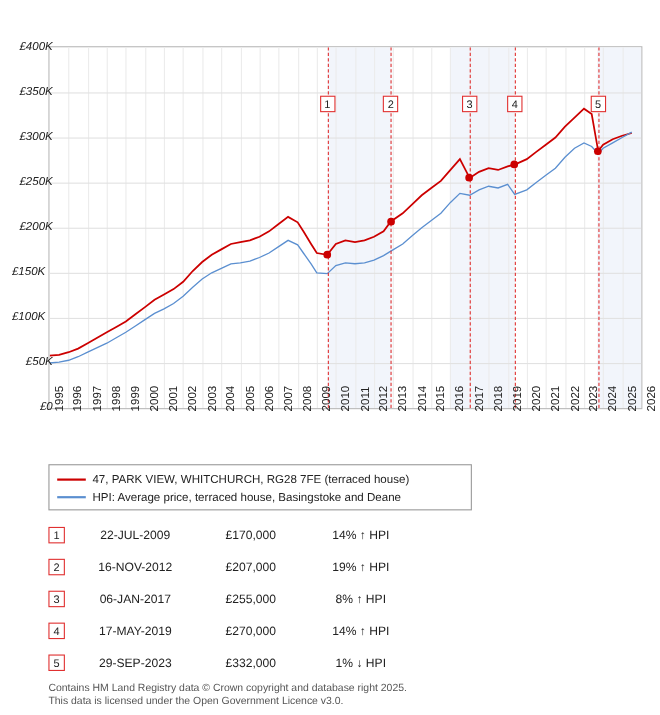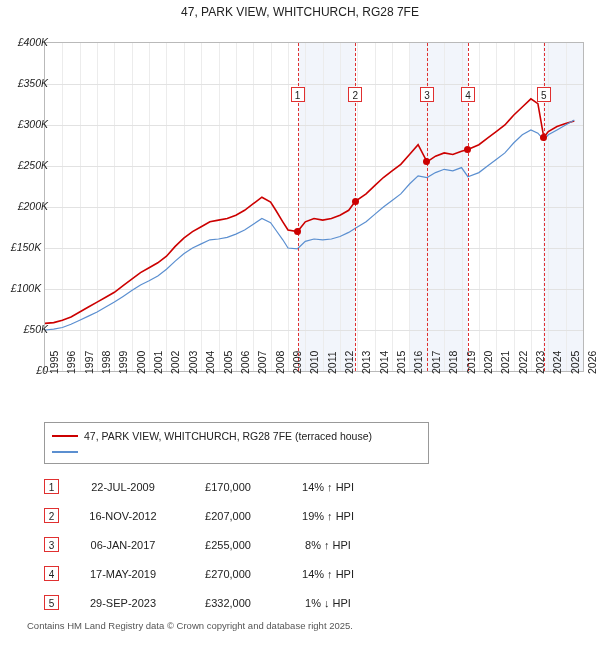--- a/index.html
+++ b/index.html
@@ -182,35 +182,34 @@
     width: 90px;
     text-align: center;
   }
   .tdelta {
     width: 110px;
     text-align: center;
   }
   
   .footer {
     position: absolute;
-    left: 27px;
+    left: 44px;
     top: 620px;
     width: 540px;
     font-size: 9.5px;
     line-height: 12px;
     color: #555555;
   }
 </style>
 </head>
 <body>
 
 <div class="page">
 
   <div class="title-block">
-    <div class="title-line">47, PARK VIEW, WHITCHURCH, RG28 7FE</div>
   </div>
 
   <div class="chart-wrap">
     <div class="plot" id="plot">
         <div class="band" style="left: 253.381px; width: 57.271px;"></div>
         <div class="band" style="left: 364.452px; width: 59.0065px;"></div>
         <div class="band" style="left: 498.084px; width: 39.9161px;"></div>
         <div class="gridline-v" style="left: 17px;"></div>
         <div class="gridline-v" style="left: 35px;"></div>
         <div class="gridline-v" style="left: 52px;"></div>
@@ -313,20 +312,21 @@
       </div>
   </div>
 
   <div class="legend">
     <div class="legend-row">
       <span class="legend-swatch" id="sw0" style="border-top-color: rgb(204, 0, 0);"></span>
       <span class="legend-text">47, PARK VIEW, WHITCHURCH, RG28 7FE (terraced house)</span>
     </div>
     <div class="legend-row">
       <span class="legend-swatch" id="sw1" style="border-top-color: rgb(91, 143, 208);"></span>
+      <span class="legend-text">HPI: Average price, terraced house, Basingstoke and Deane</span>
     </div>
   </div>
 
   <div class="table">
     <div class="trow">
       <span class="tnum">1</span>
       <span class="tdate">22-JUL-2009</span>
       <span class="tprice">£170,000</span>
       <span class="tdelta">14% ↑ HPI</span>
     </div>
@@ -351,15 +351,16 @@
     <div class="trow">
       <span class="tnum">5</span>
       <span class="tdate">29-SEP-2023</span>
       <span class="tprice">£332,000</span>
       <span class="tdelta">1% ↓ HPI</span>
     </div>
   </div>
 
   <div class="footer">
     <div>Contains HM Land Registry data © Crown copyright and database right 2025.</div>
+    <div>This data is licensed under the Open Government Licence v3.0.</div>
   </div>
 
 </div>
 
 </body></html>

